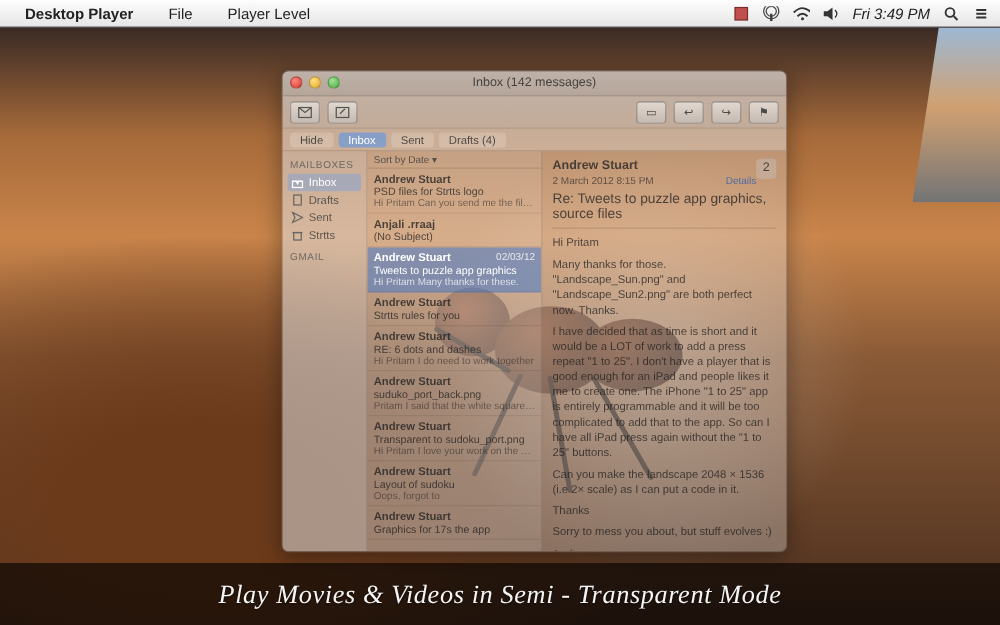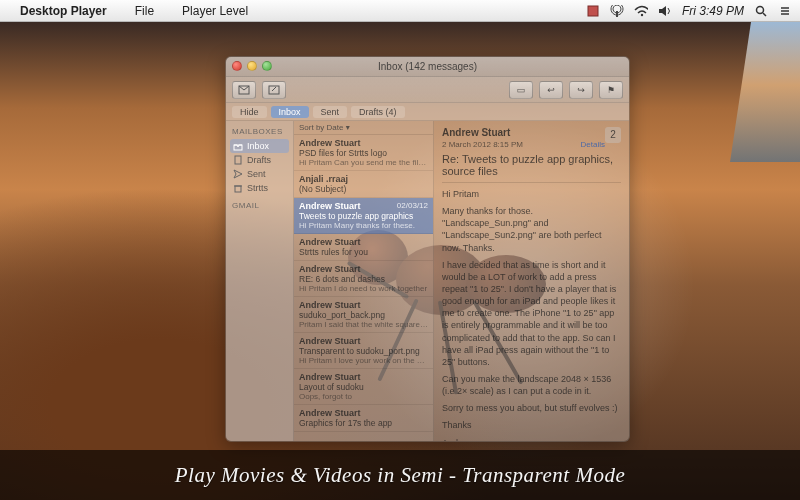--- a/index.html
+++ b/index.html
@@ -325,22 +325,22 @@
             <span>2 March 2012 8:15 PM</span>
             <span class="links"><a>Details</a></span>
           </div>
           <div class="subj">Re: Tweets to puzzle app graphics, source files</div>
         </div>
         <hr>
         <p>Hi Pritam</p>
         <p>Many thanks for those. "Landscape_Sun.png" and "Landscape_Sun2.png" are both perfect now. Thanks.</p>
         <p>I have decided that as time is short and it would be a LOT of work to add a press repeat "1 to 25". I don't have a player that is good enough for an iPad and people likes it me to create one. The iPhone "1 to 25" app is entirely programmable and it will be too complicated to add that to the app. So can I have all iPad press again without the "1 to 25" buttons.</p>
         <p>Can you make the landscape 2048 × 1536 (i.e 2× scale) as I can put a code in it.</p>
+        <p>Thanks</p>
         <p>Sorry to mess you about, but stuff evolves :)</p>
-        <p>Thanks</p>
         <p>Andrew</p>
 
       </div>
     </div>
   </div>
 
   <div class="caption">
     <span>Play Movies &amp; Videos in Semi - Transparent Mode</span>
   </div>
 

